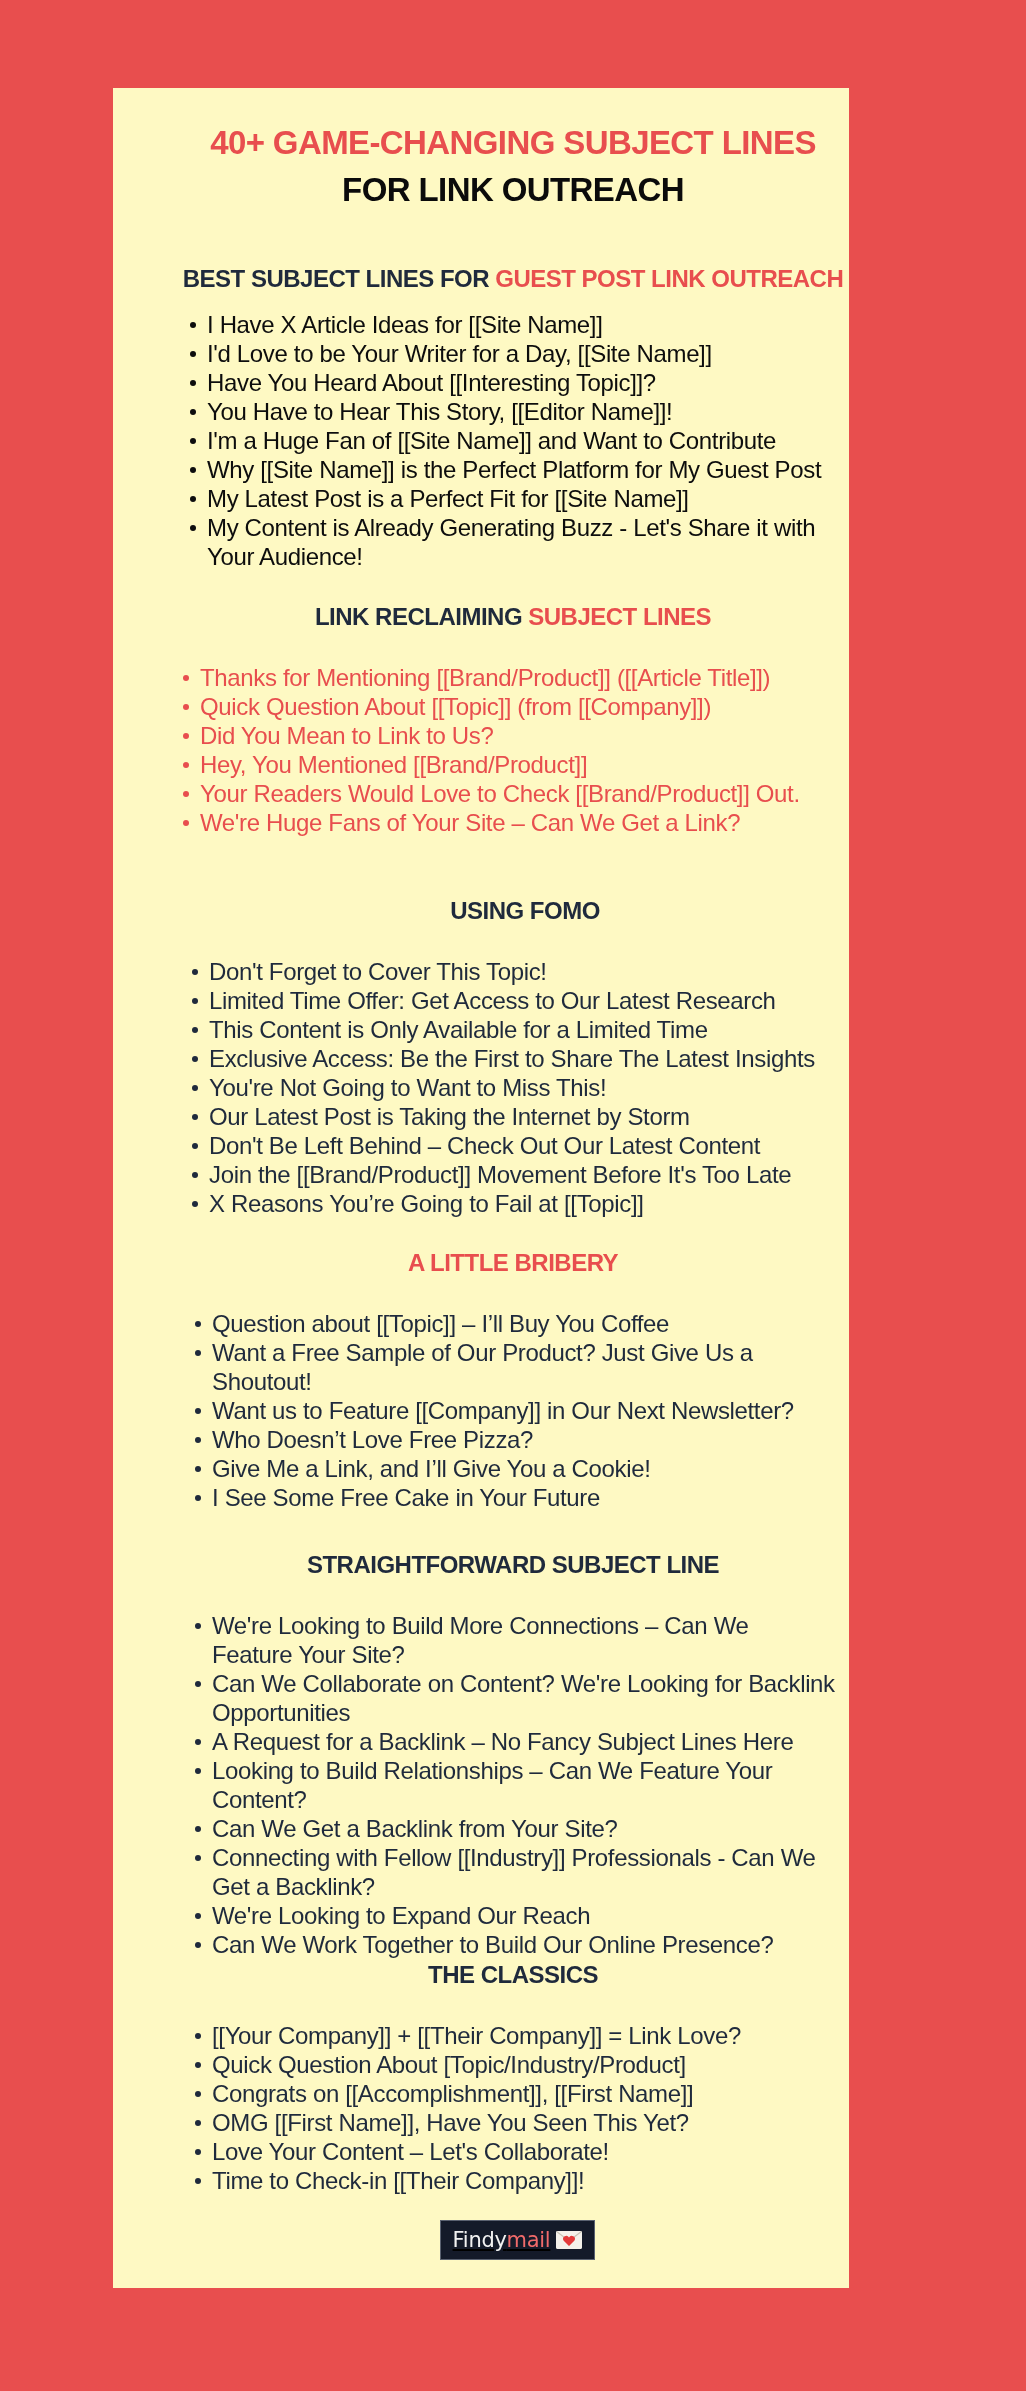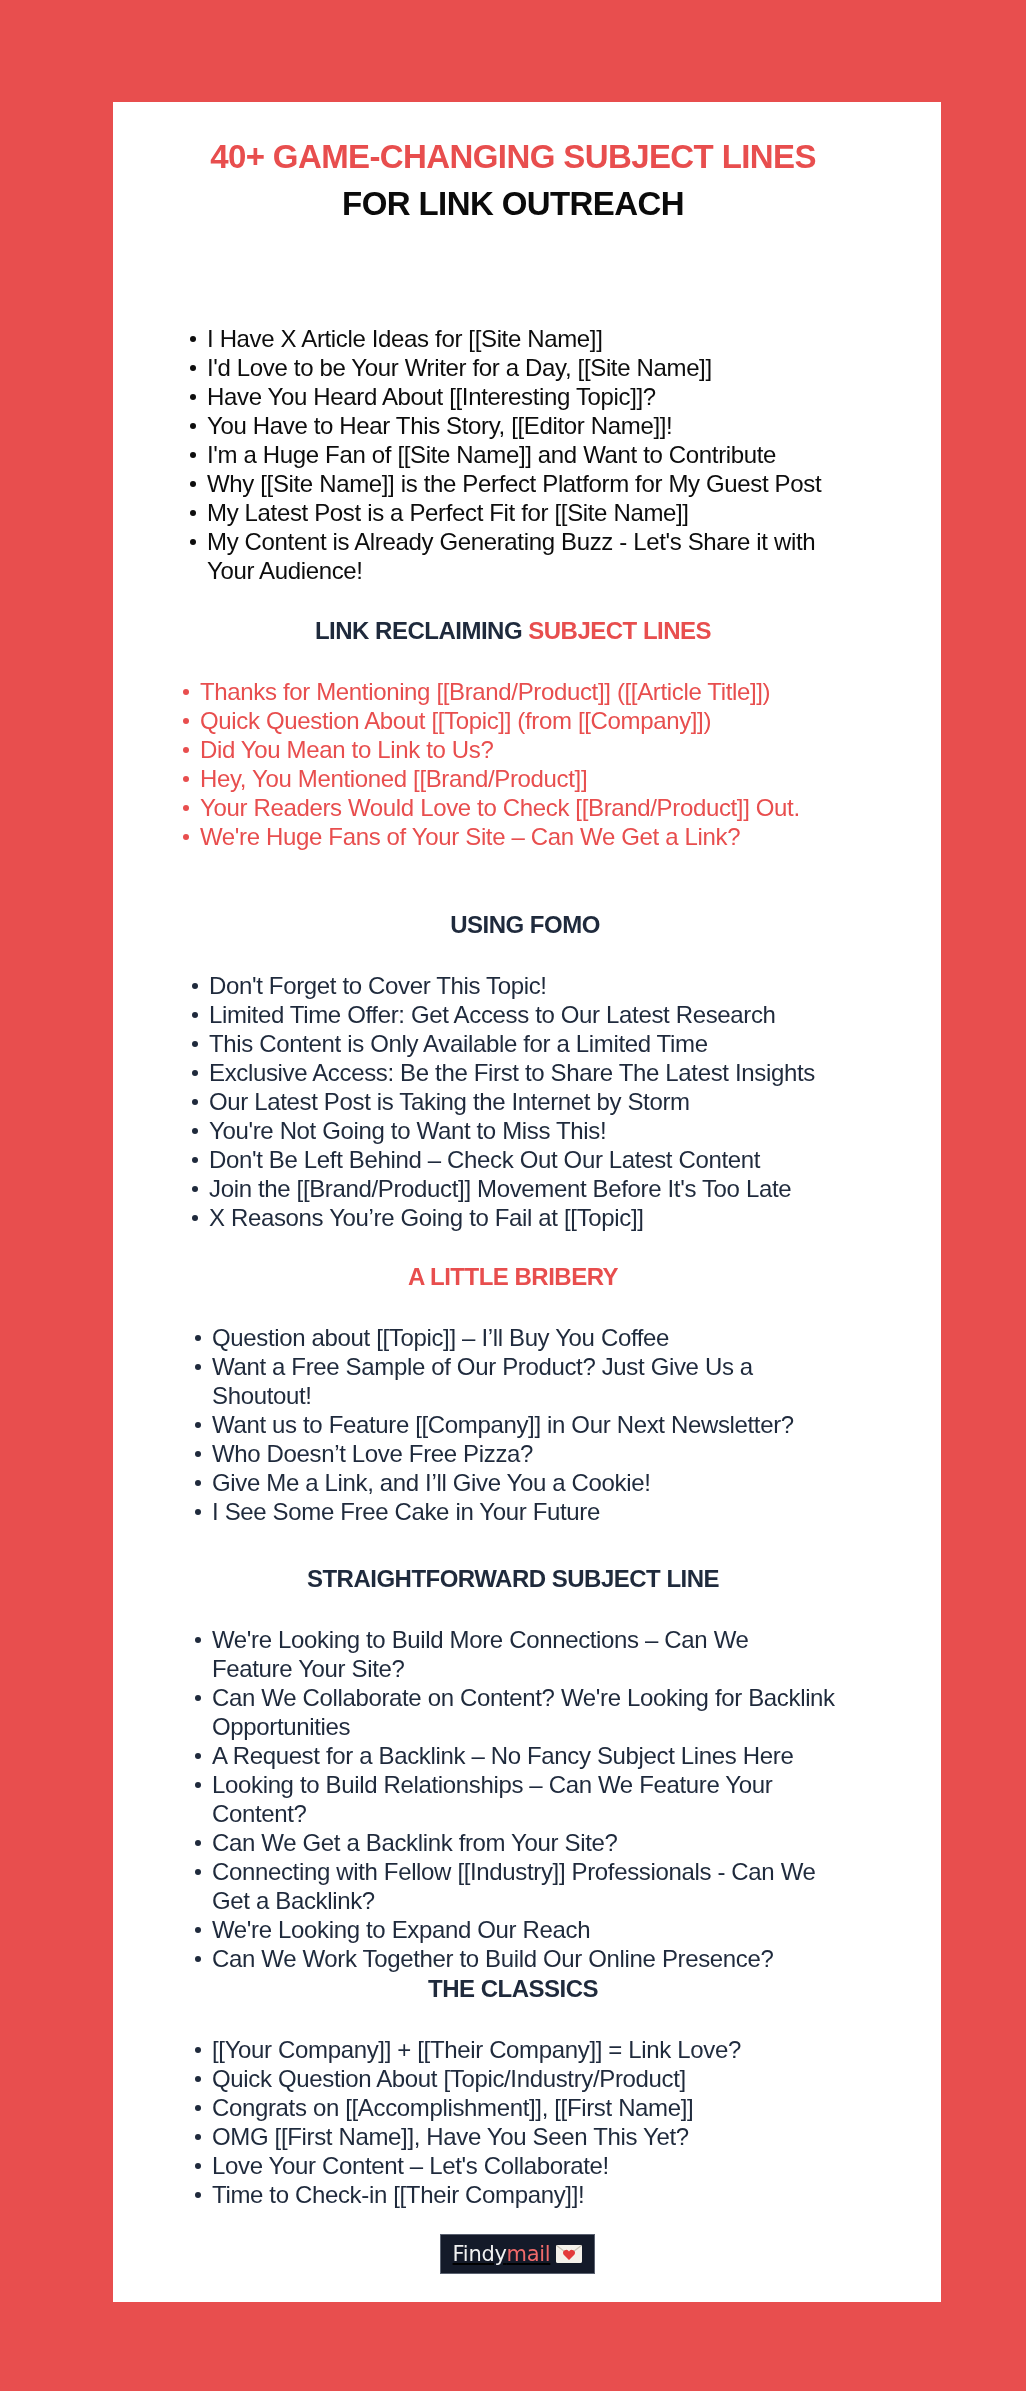--- a/index.html
+++ b/index.html
@@ -5,23 +5,23 @@
   html, body { margin: 0; padding: 0; }
   body {
     width: 1026px; height: 2391px;
     background: #e84e4e;
     position: relative;
     overflow: hidden;
     font-family: "Liberation Sans", "DejaVu Sans", sans-serif;
   }
   .card {
     position: absolute;
-    left: 113px; top: 102px;
-    width: 828px; height: 2200px;
-    background: #ffffff;
+    left: 113px; top: 88px;
+    width: 736px; height: 2200px;
+    background: #fef9c3;
   }
   .title {
     position: absolute; left: 0; width: 800px;
     text-align: center; font-weight: bold;
     font-size: 33px; line-height: 47px;
     letter-spacing: -0.6px;
   }
   .title-l1 { top: 31px; color: #e84e4e; }
   .title-l2 { top: 78px; color: #0b0b0b; }
   .heading {
@@ -78,20 +78,23 @@
   .envelope svg { display: block; }
 </style>
 </head>
 <body>
 
 <div class="card">
 
   <div class="title title-l1">40+ GAME-CHANGING SUBJECT LINES</div>
   <div class="title title-l2">FOR LINK OUTREACH</div>
 
+  <h2 class="heading" style="top:176px;">
+    <span>BEST SUBJECT LINES FOR </span><span class="accent">GUEST POST LINK OUTREACH</span>
+  </h2>
   <ul class="items list-black" style="left:77px; top:222px; width:650px;">
     <li>I Have X Article Ideas for [[Site Name]]</li>
     <li>I'd Love to be Your Writer for a Day, [[Site Name]]</li>
     <li>Have You Heard About [[Interesting Topic]]?</li>
     <li>You Have to Hear This Story, [[Editor Name]]!</li>
     <li>I'm a Huge Fan of [[Site Name]] and Want to Contribute</li>
     <li>Why [[Site Name]] is the Perfect Platform for My Guest Post</li>
     <li>My Latest Post is a Perfect Fit for [[Site Name]]</li>
     <li>My Content is Already Generating Buzz - Let's Share it with Your Audience!</li>
   </ul>
@@ -107,22 +110,22 @@
     <li>Your Readers Would Love to Check [[Brand/Product]] Out.</li>
     <li>We're Huge Fans of Your Site – Can We Get a Link?</li>
   </ul>
 
   <h2 class="heading" style="top:808px;padding-left:12px;">USING FOMO</h2>
   <ul class="items list-navy" style="left:79px; top:869px; width:650px;">
     <li>Don't Forget to Cover This Topic!</li>
     <li>Limited Time Offer: Get Access to Our Latest Research</li>
     <li>This Content is Only Available for a Limited Time</li>
     <li>Exclusive Access: Be the First to Share The Latest Insights</li>
+    <li>You're Not Going to Want to Miss This!</li>
     <li>Our Latest Post is Taking the Internet by Storm</li>
-    <li>You're Not Going to Want to Miss This!</li>
     <li>Don't Be Left Behind – Check Out Our Latest Content</li>
     <li>Join the [[Brand/Product]] Movement Before It's Too Late</li>
     <li>X Reasons You’re Going to Fail at [[Topic]]</li>
   </ul>
 
   <h2 class="heading red" style="top:1160px;">A LITTLE BRIBERY</h2>
   <ul class="items list-navy" style="left:82px; top:1221px; width:650px;">
     <li>Question about [[Topic]] – I’ll Buy You Coffee</li>
     <li>Want a Free Sample of Our Product? Just Give Us a Shoutout!</li>
     <li>Want us to Feature [[Company]] in Our Next Newsletter?</li>

